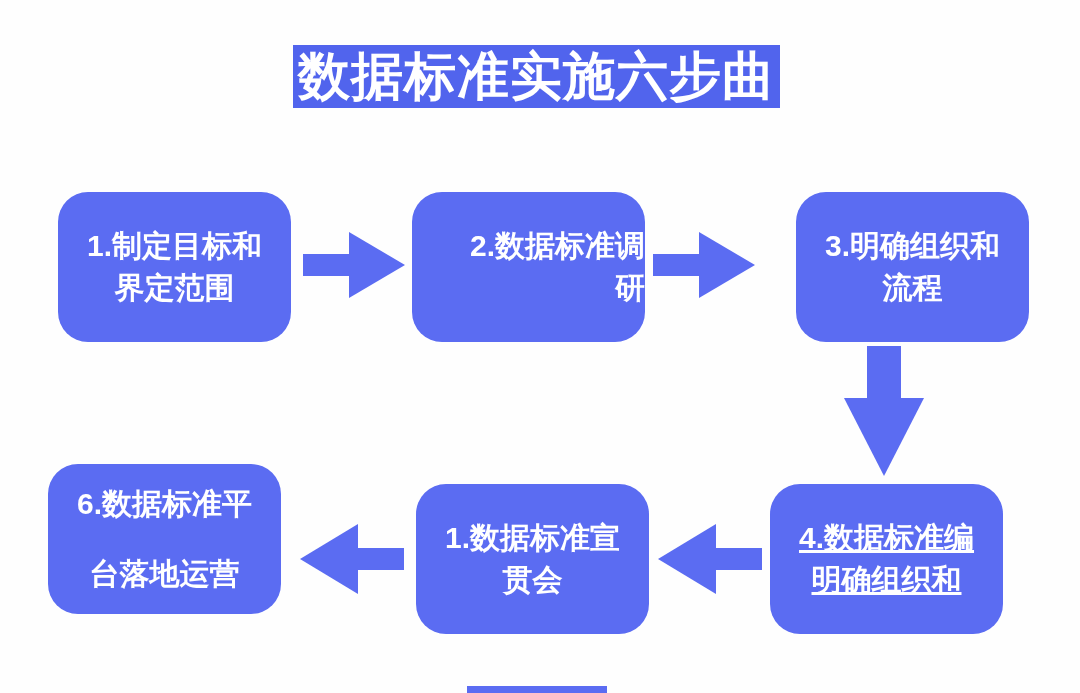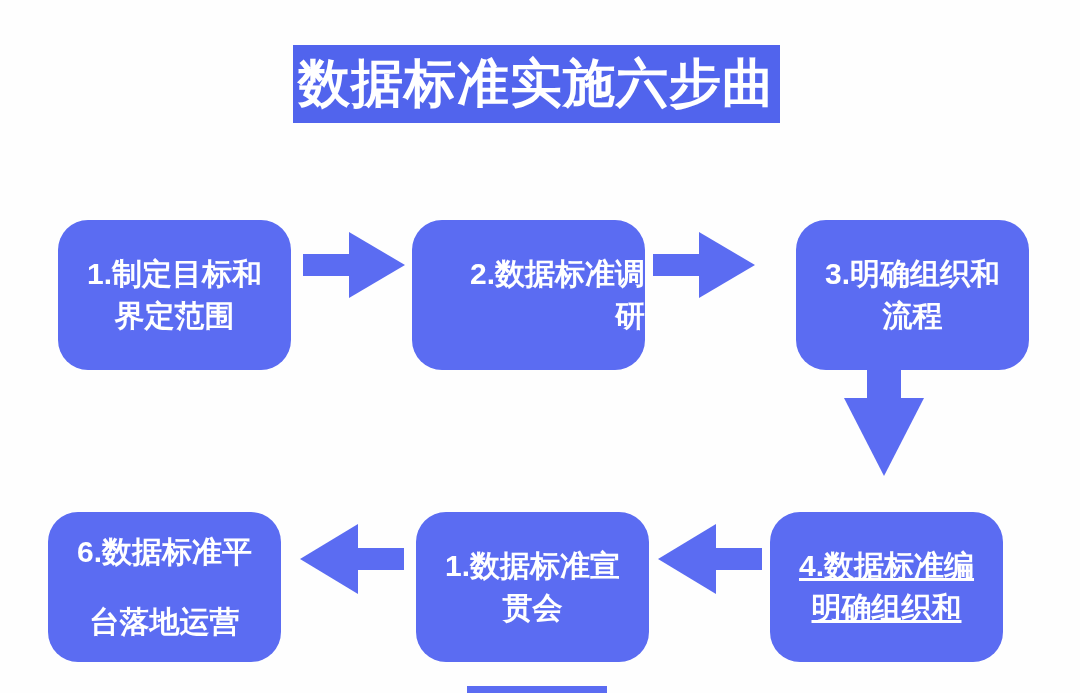--- a/index.html
+++ b/index.html
@@ -13,21 +13,21 @@
     width: 1080px;
     height: 693px;
     background: #fefefe;
     overflow: hidden;
   }
   .title {
     position: absolute;
     left: 293px;
     top: 45px;
     width: 487px;
-    height: 78px;
+    height: 63px;
     background: #5164ED;
     color: #ffffff;
     font-size: 52px;
     font-weight: bold;
     display: flex;
     align-items: center;
     justify-content: center;
     letter-spacing: 1px;
     white-space: nowrap;
   }
@@ -39,21 +39,20 @@
     border-radius: 30px;
     color: #ffffff;
     font-size: 30px;
     font-weight: bold;
     display: flex;
     flex-direction: column;
     align-items: center;
     justify-content: center;
     text-align: center;
     line-height: 42px;
-    margin-top: 28px;
   }
   .arrow-h {
     position: absolute;
     display: flex;
     align-items: center;
   }
   .arrow-h .tail {
     width: 46px;
     height: 22px;
     background: #5B6CF2;
@@ -152,20 +151,20 @@
   <div class="box" style="left:416px; top:484px;">
     <div>1.数据标准宣</div>
     <div>贯会</div>
   </div>
 
   <div class="arrow-h" style="left:300px; top:524px;">
     <div class="head-left"></div>
     <div class="tail"></div>
   </div>
 
-  <div class="box" style="left:48px; top:484px;gap:28px;">
+  <div class="box" style="left:48px; top:464px;gap:28px;">
     <div>6.数据标准平</div>
     <div>台落地运营</div>
   </div>
 
   <div class="bottom-sliver"></div>
 
 </div>
 
 </body></html>

